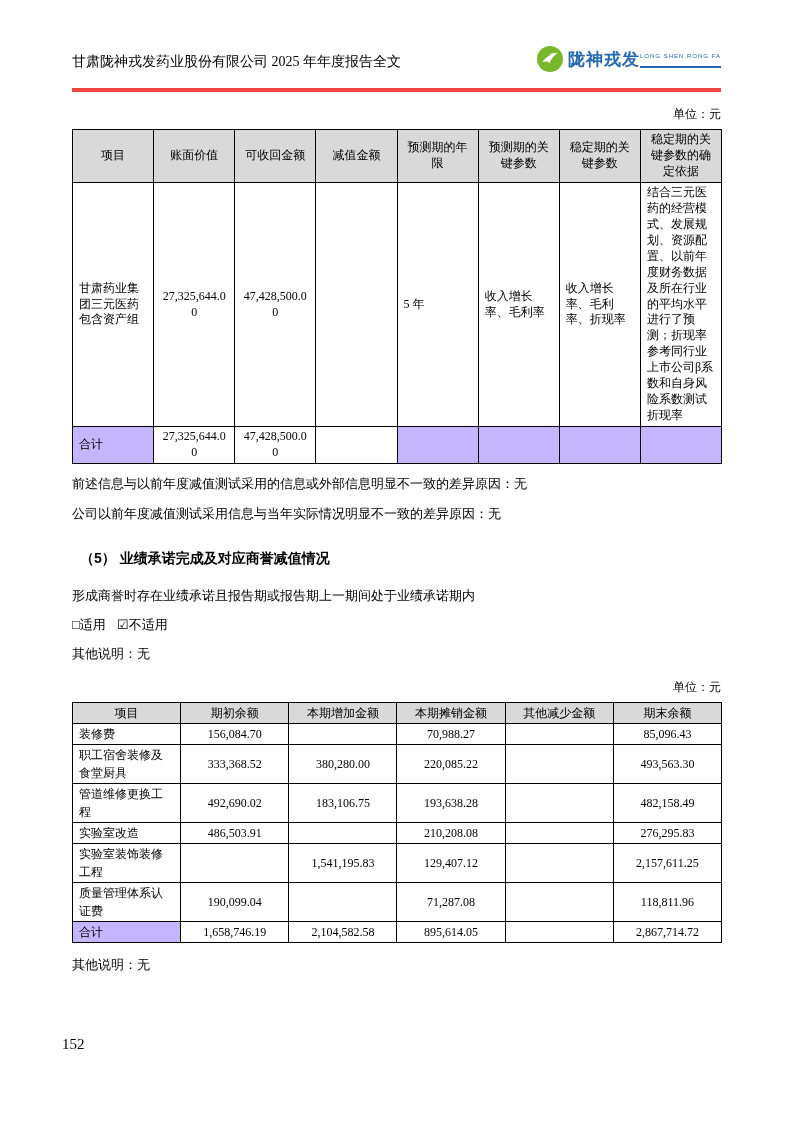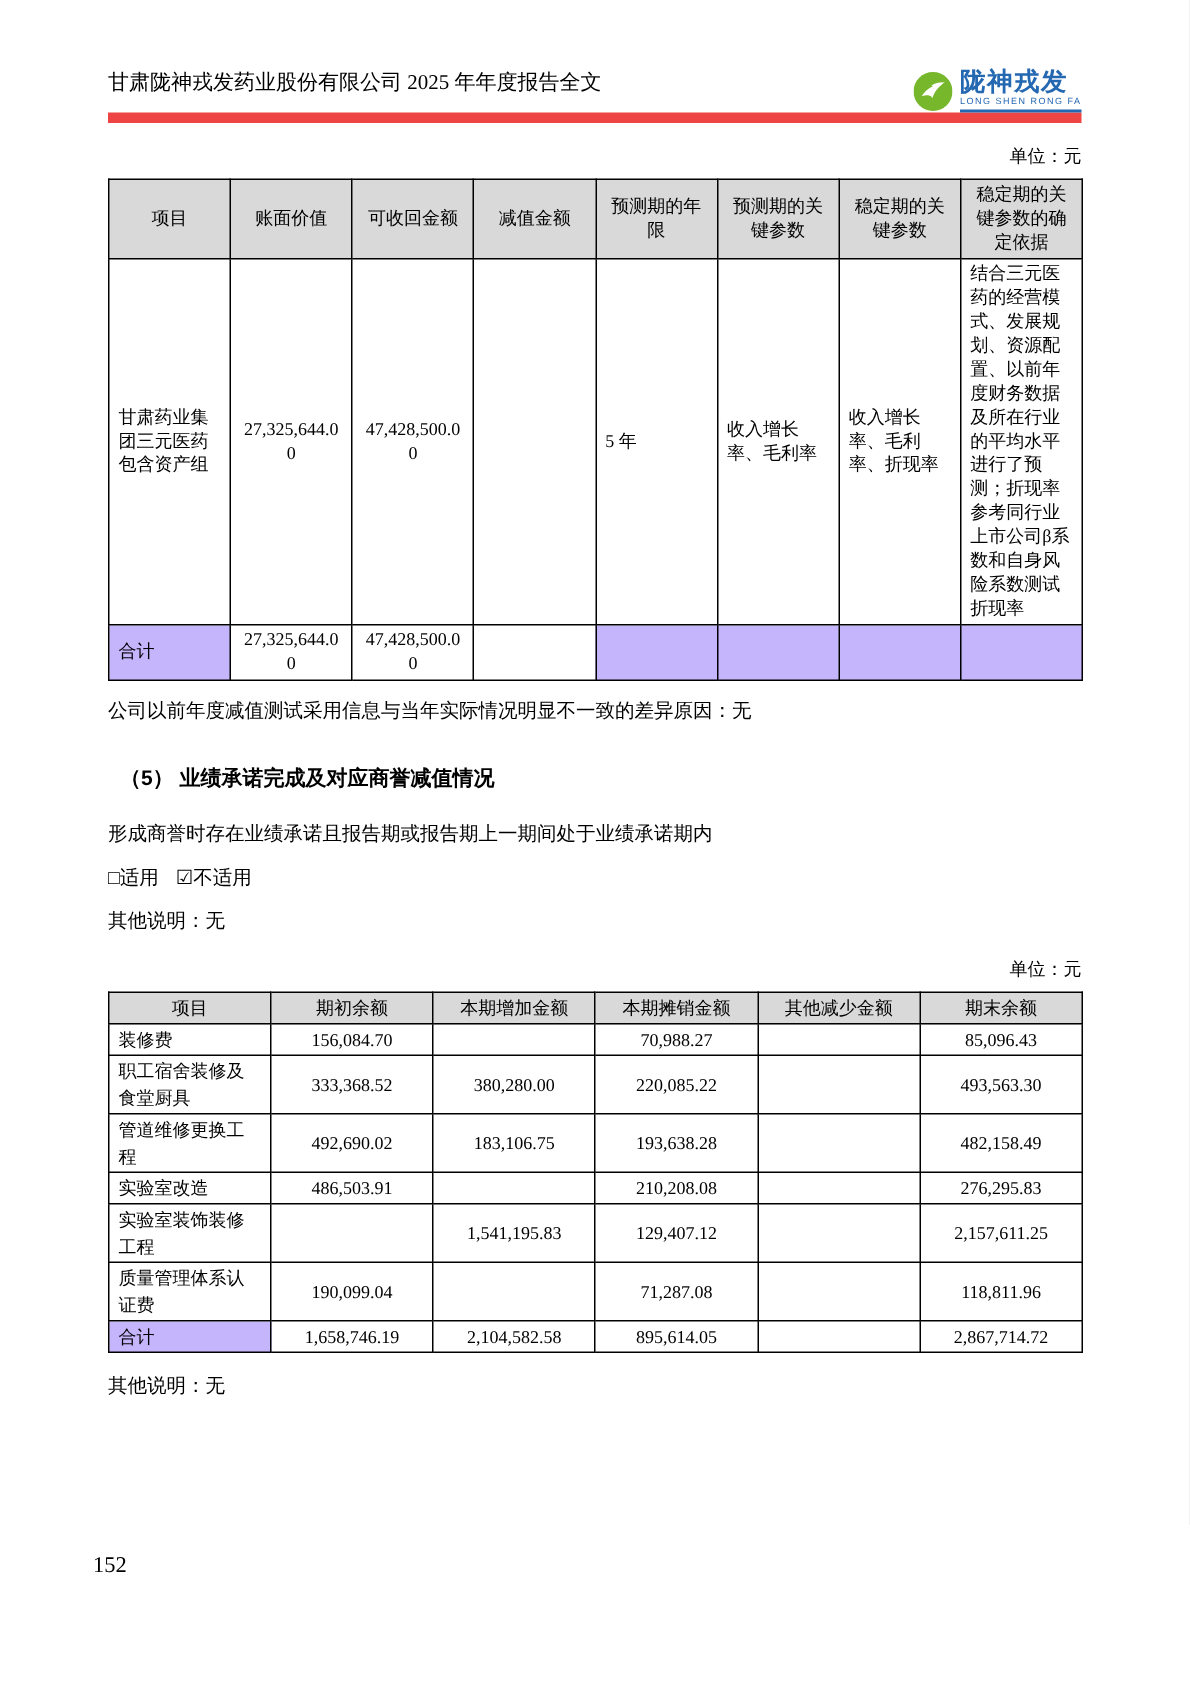--- a/index.html
+++ b/index.html
@@ -2,26 +2,26 @@
 <html><head>
 <meta charset="utf-8">
 <style>
   html,body{margin:0;padding:0;background:#e8e8e8;}
   .page{
     width:793px;height:1122px;background:#ffffff;margin:0 auto;position:relative;
     box-sizing:border-box;padding:46px 72px 0 72px;
     font-family:"Liberation Serif","DejaVu Serif",serif;color:#000;
   }
   
-  .doc-header{display:flex;justify-content:space-between;
-    border-bottom:7px solid #ef4444;padding-bottom:0;}
+  .doc-header{display:flex;justify-content:space-between;align-items:flex-end;
+    border-bottom:4px solid #ef4444;padding-bottom:16px;}
   .doc-title{font-size:14px;line-height:20px;}
   .logo{display:flex;align-items:center;gap:5px;}
   .logo-mark{width:26px;height:26px;flex:0 0 auto;}
-  .logo-text{display:flex;flex-direction:column;line-height:1;}
+  .logo-text{display:flex;line-height:1;}
   .logo-cn{font-family:"Liberation Sans",sans-serif;font-weight:bold;font-size:17px;
     color:#2468b2;letter-spacing:1px;}
   .logo-en{font-family:"Liberation Sans",sans-serif;font-size:6px;color:#2468b2;
     letter-spacing:1px;margin-top:2px;border-bottom:2px solid #2468b2;padding-bottom:2px;}
   
   .unit{font-size:12px;text-align:right;margin:14px 0 6px 0;}
   table{border-collapse:collapse;width:650px;table-layout:fixed;font-size:12px;}
   td{border:1px solid #000;padding:2px 6px;vertical-align:middle;word-break:break-word;}
   .hdr{background:#d9d9d9;text-align:center;}
   .gray{background:#c4b5fd;}
@@ -89,20 +89,21 @@
       <td class="num">47,428,500.00</td>
       <td class="num"></td>
       <td class="gray"></td>
       <td class="gray"></td>
       <td class="gray"></td>
       <td class="gray"></td>
     </tr>
   </tbody>
     </table>
 
+  <p class="para">前述信息与以前年度减值测试采用的信息或外部信息明显不一致的差异原因：无</p>
   <p class="para">公司以前年度减值测试采用信息与当年实际情况明显不一致的差异原因：无</p>
 
   <div class="h-sub">（5） 业绩承诺完成及对应商誉减值情况</div>
   <p class="para" style="margin-top:18px;">形成商誉时存在业绩承诺且报告期或报告期上一期间处于业绩承诺期内</p>
   <div class="chkline">
     <span class="chk">□适用</span>
     <span class="chk">☑不适用</span>
   </div>
   <p class="para">其他说明：无</p>
 

